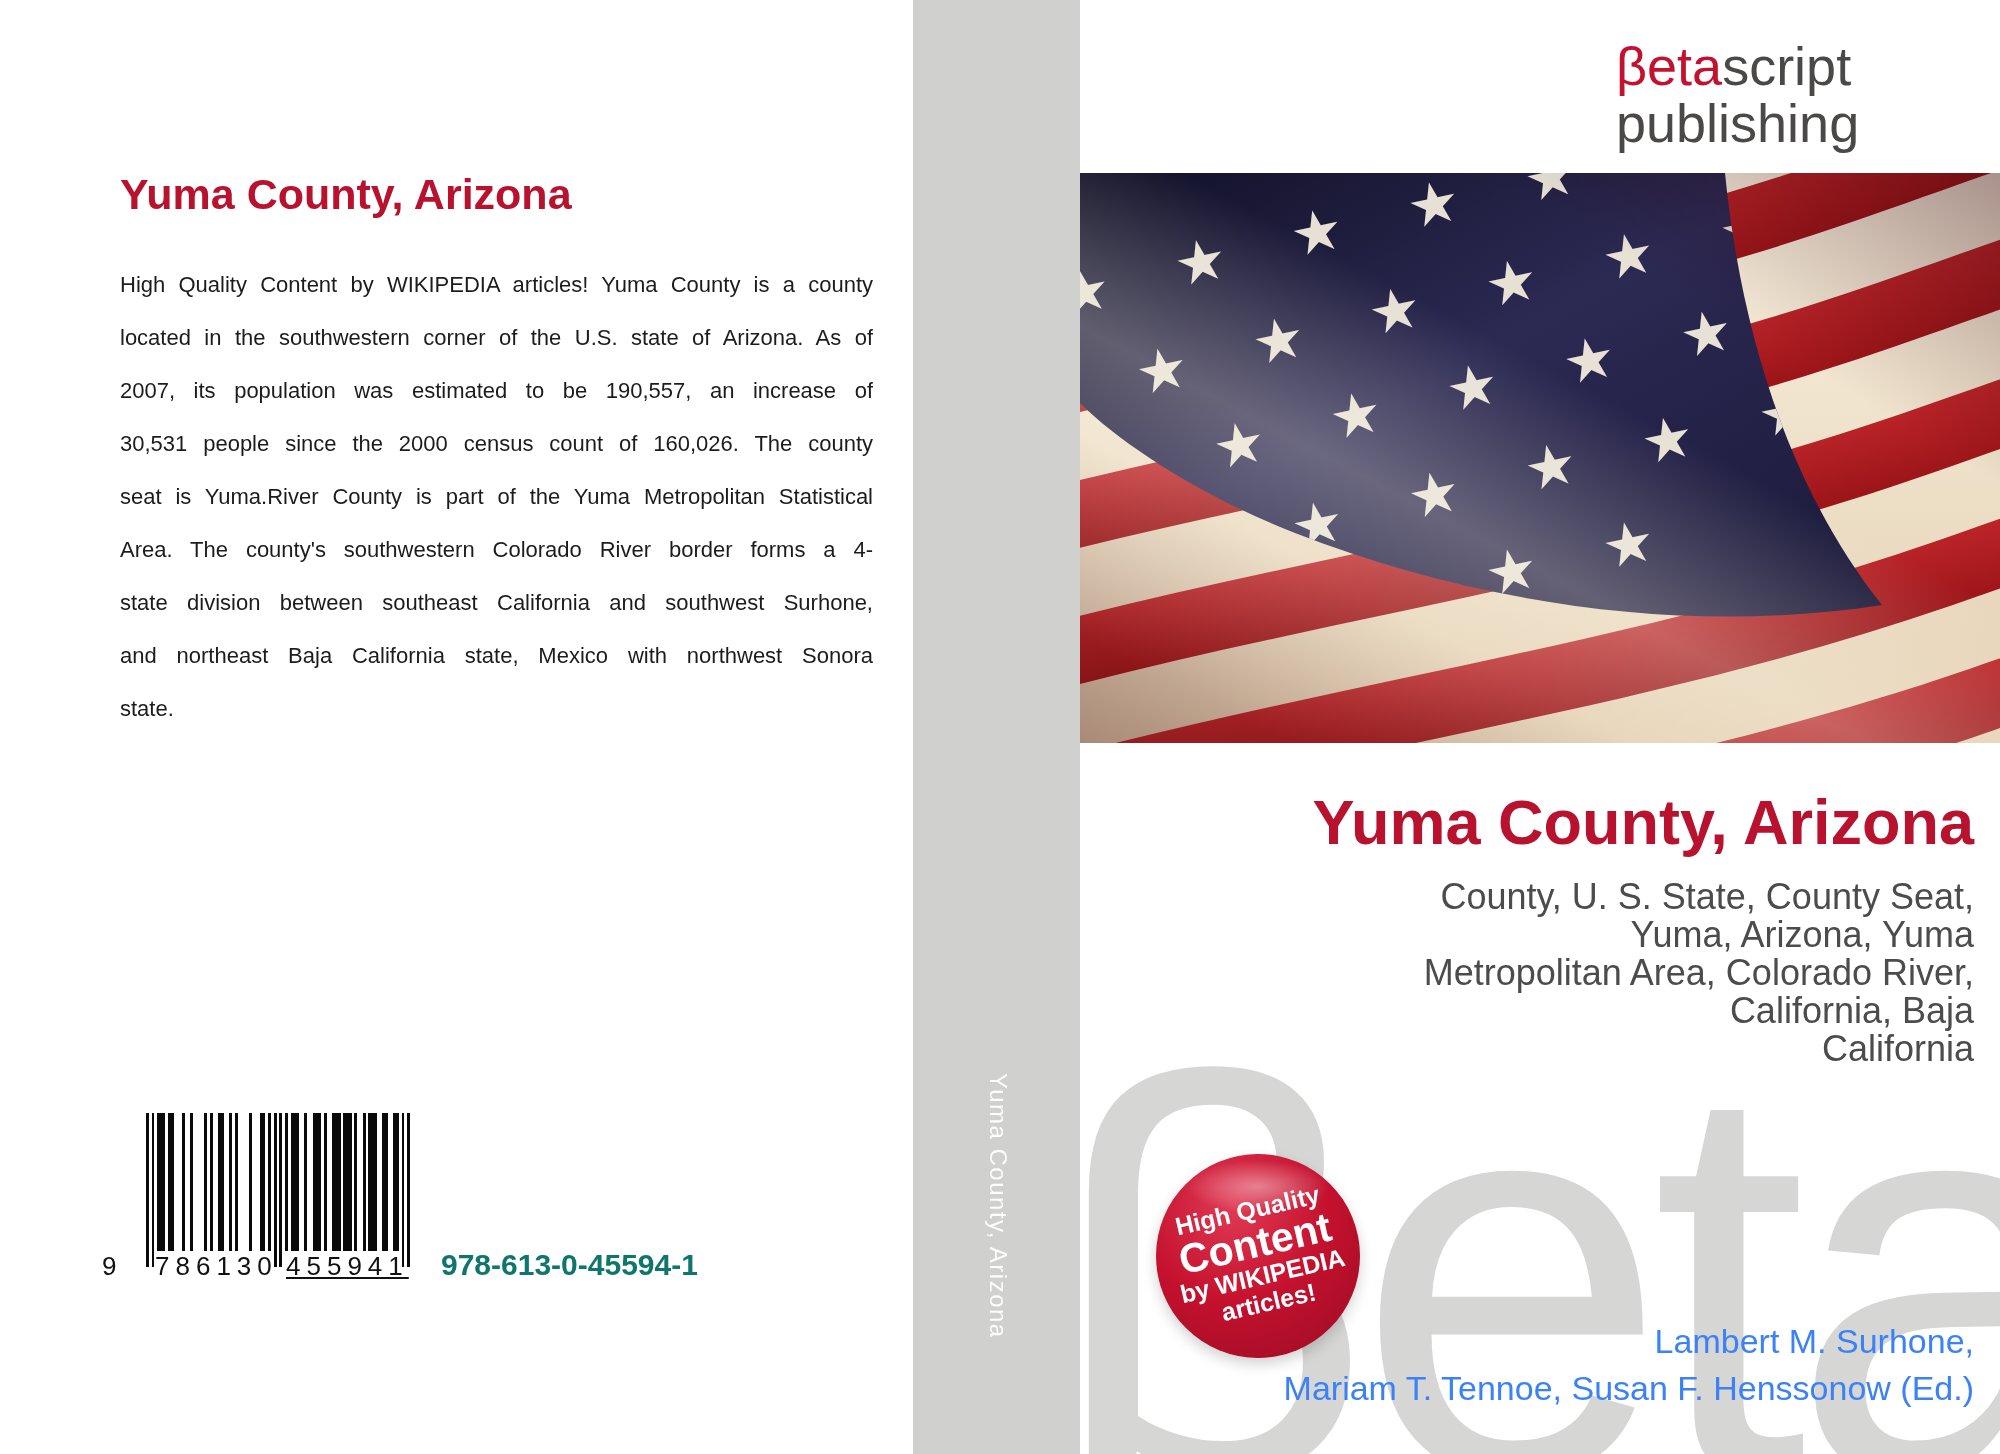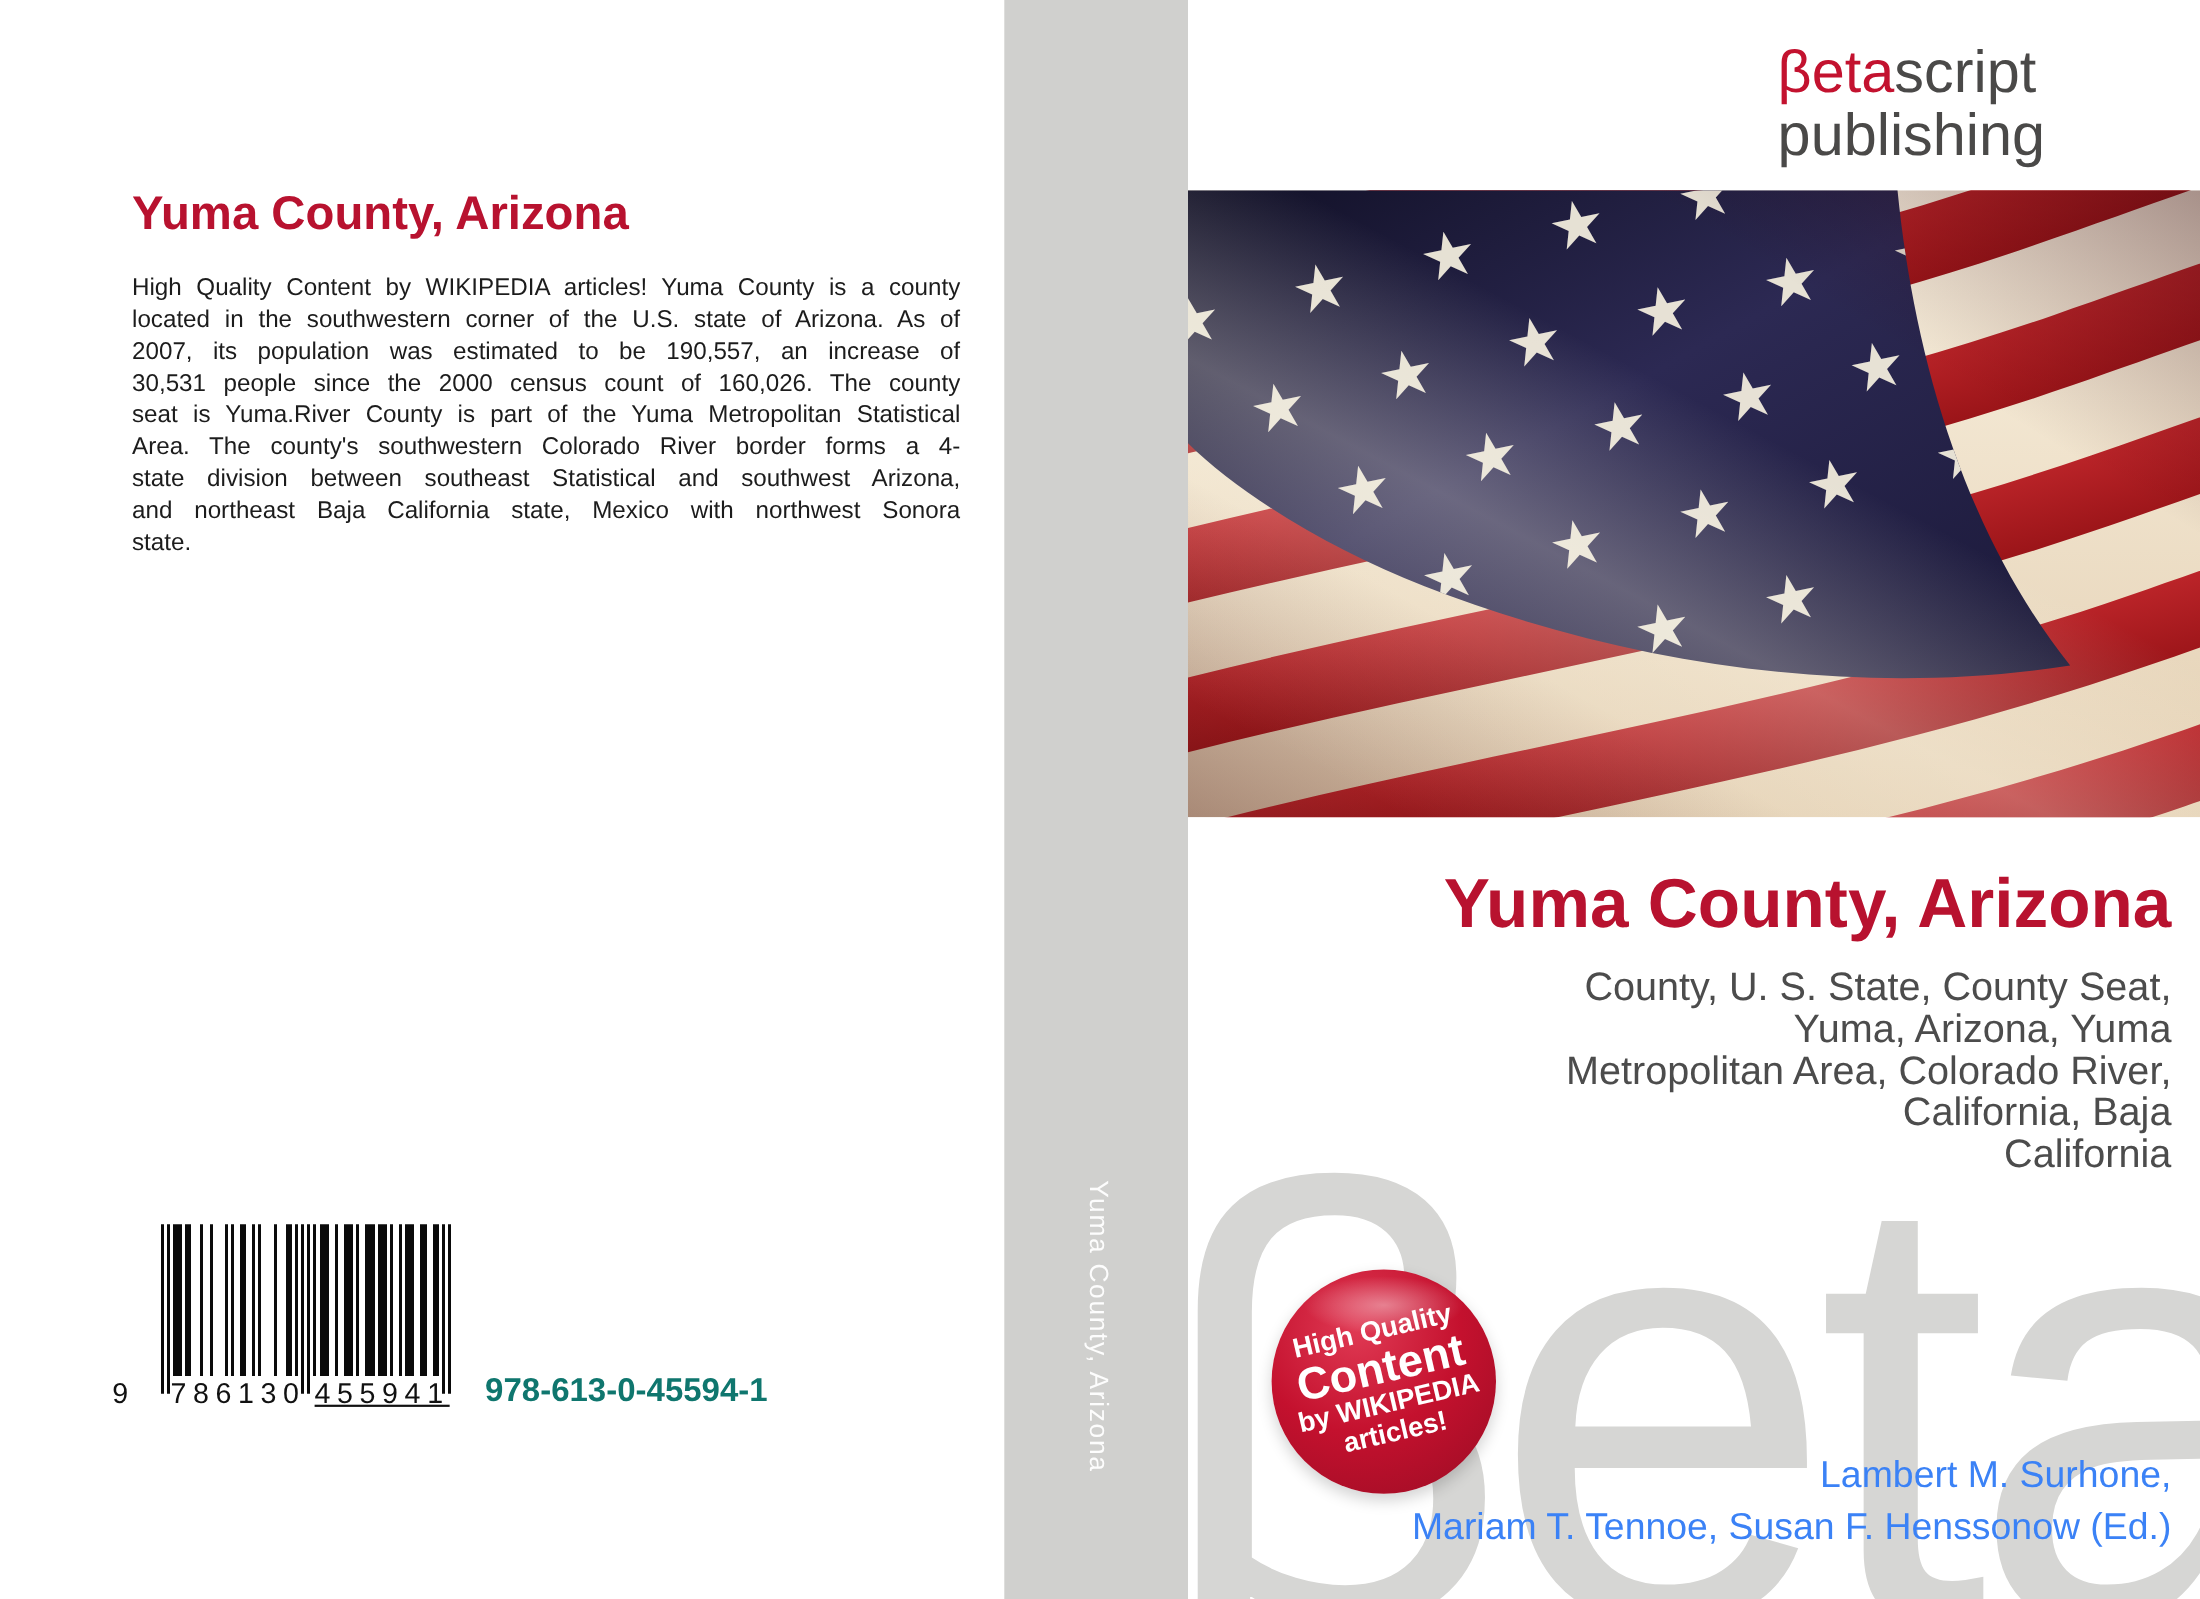--- a/index.html
+++ b/index.html
@@ -8,21 +8,21 @@
     font-family:"Liberation Sans", sans-serif;overflow:hidden;
   }
   
   .back{position:absolute;left:0;top:0;width:913px;height:1454px;background:#ffffff;}
   .back-title{
     position:absolute;left:120px;top:170px;font-size:43px;font-weight:bold;
     color:#b8122f;letter-spacing:0;
   }
   .back-body{position:absolute;left:120px;top:246px;width:753px;color:#1c1c1c;
     font-size:22px;}
-  .bline{text-align:justify;height:29px;overflow:hidden;line-height:29px;}
+  .bline{text-align:justify;height:29px;overflow:hidden;line-height:29px;margin-top:24px;}
   .bline.j::after{content:"";display:inline-block;width:100%;height:0;line-height:0;vertical-align:top;}
   
   .barcode-wrap{position:absolute;left:146px;top:1113px;width:264px;height:168px;}
   .barcode-svg{position:absolute;left:0;top:0;width:264px;height:154px;}
   .bc-digit{position:absolute;font-size:26px;color:#111;top:138px;height:30px;line-height:30px;}
   .bc-first{left:-44px;}
   .bc-g1{left:9px;width:117px;text-align:center;letter-spacing:6px;}
   .bc-g2{left:140px;width:117px;text-align:right;letter-spacing:6px;text-decoration:underline;}
   .isbn-text{position:absolute;left:441px;top:1248px;font-size:30px;font-weight:600;color:#0f766e;}
   
@@ -76,21 +76,21 @@
   <div class="back">
     <div class="back-title">Yuma County, Arizona</div>
 
     <div class="back-body">
       <div class="bline j">High Quality Content by WIKIPEDIA articles! Yuma County is a county</div>
       <div class="bline j">located in the southwestern corner of the U.S. state of Arizona. As of</div>
       <div class="bline j">2007, its population was estimated to be 190,557, an increase of</div>
       <div class="bline j">30,531 people since the 2000 census count of 160,026. The county</div>
       <div class="bline j">seat is Yuma.River County is part of the Yuma Metropolitan Statistical</div>
       <div class="bline j">Area. The county's southwestern Colorado River border forms a 4-</div>
-      <div class="bline j">state division between southeast Statistical and southwest Arizona,</div>
+      <div class="bline j">state division between southeast California and southwest Surhone,</div>
       <div class="bline j">and northeast Baja California state, Mexico with northwest Sonora</div>
       <div class="bline">state.</div>
     </div>
 
     <div class="barcode-wrap">
       <svg class="barcode-svg" id="barcode-svg" viewBox="0 0 95 56" preserveAspectRatio="none" shape-rendering="crispEdges">
           <rect x="0" y="0" width="1" height="56" fill="#0a0a0a"></rect>
           <rect x="2" y="0" width="1" height="56" fill="#0a0a0a"></rect>
           <rect x="4" y="0" width="1" height="50" fill="#0a0a0a"></rect>
           <rect x="5" y="0" width="1" height="50" fill="#0a0a0a"></rect>

